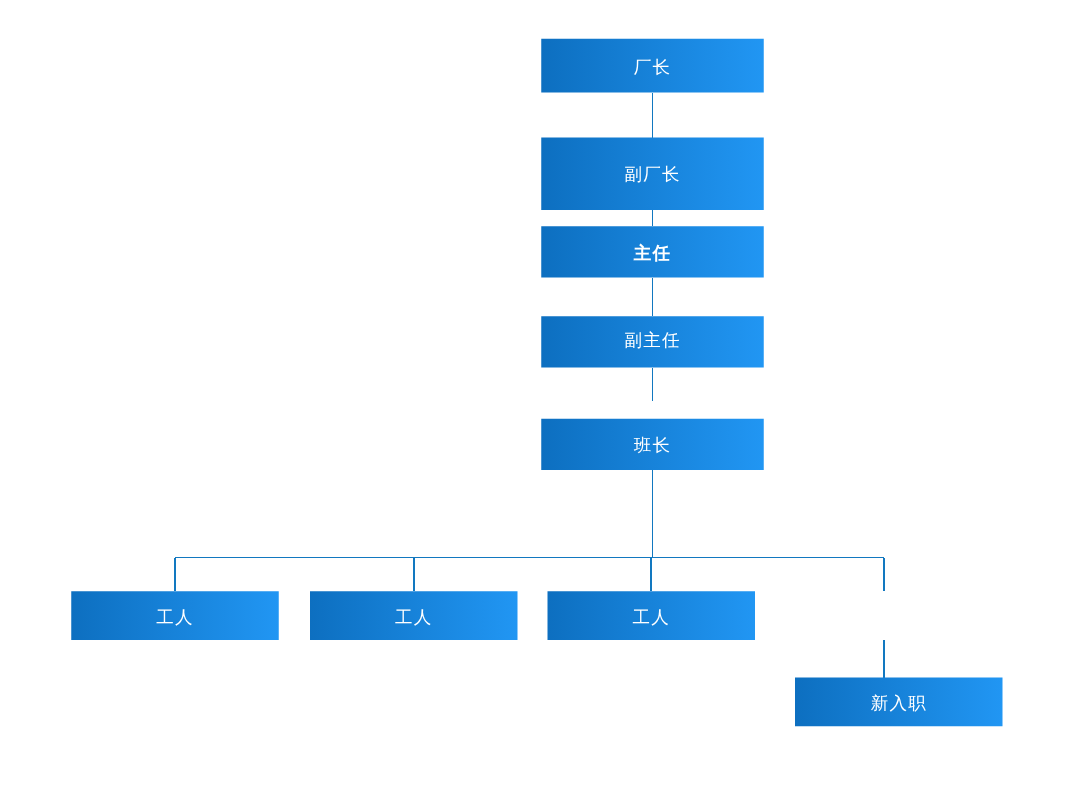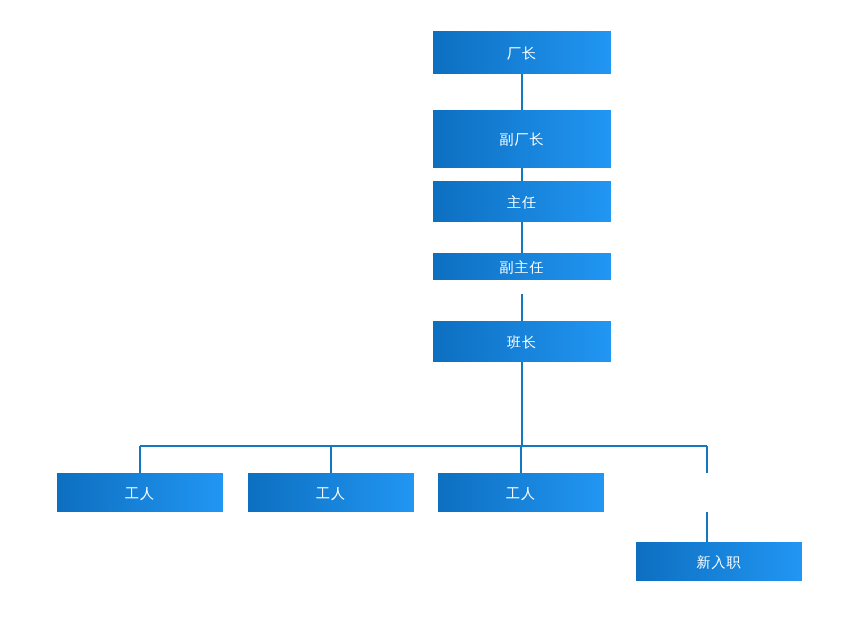--- a/index.html
+++ b/index.html
@@ -62,27 +62,27 @@
       <line x1="707" y1="446" x2="707" y2="473" stroke="#1278c0" stroke-width="1.4"></line>
       <line x1="707" y1="512" x2="707" y2="542" stroke="#1278c0" stroke-width="1.4"></line>
     </svg>
 
   <div class="node" style="left: 433px; top: 31px; width: 178px; height: 43px; background: linear-gradient(to right, rgb(13, 111, 192) 0%, rgb(33, 150, 243) 100%); color: rgb(255, 255, 255);">
       <span class="node-label">厂长</span>
     </div>
   <div class="node" style="left: 433px; top: 110px; width: 178px; height: 58px; background: linear-gradient(to right, rgb(13, 111, 192) 0%, rgb(33, 150, 243) 100%); color: rgb(255, 255, 255);">
       <span class="node-label">副厂长</span>
     </div>
-  <div class="node" style="left: 433px; top: 181px; width: 178px; height: 41px; background: linear-gradient(to right, rgb(13, 111, 192) 0%, rgb(33, 150, 243) 100%); color: rgb(255, 255, 255);">
+  <div class="node" style="left: 433px; top: 181px; width: 178px; height: 41px; background: linear-gradient(to right, rgb(13, 111, 192) 0%, rgb(33, 150, 243) 100%); color: rgb(255, 255, 255); font-weight: bold;">
       <span class="node-label">主任</span>
     </div>
-  <div class="node" style="left: 433px; top: 253px; width: 178px; height: 27px; background: linear-gradient(to right, rgb(13, 111, 192) 0%, rgb(33, 150, 243) 100%); color: rgb(255, 255, 255);">
+  <div class="node" style="left: 433px; top: 253px; width: 178px; height: 41px; background: linear-gradient(to right, rgb(13, 111, 192) 0%, rgb(33, 150, 243) 100%); color: rgb(255, 255, 255); font-family: Liberation Serif, serif;">
       <span class="node-label">副主任</span>
     </div>
-  <div class="node" style="left: 433px; top: 321px; width: 178px; height: 41px; background: linear-gradient(to right, rgb(13, 111, 192) 0%, rgb(33, 150, 243) 100%); color: rgb(255, 255, 255);">
+  <div class="node" style="left: 433px; top: 335px; width: 178px; height: 41px; background: linear-gradient(to right, rgb(13, 111, 192) 0%, rgb(33, 150, 243) 100%); color: rgb(255, 255, 255);">
       <span class="node-label">班长</span>
     </div>
   <div class="node" style="left: 57px; top: 473px; width: 166px; height: 39px; background: linear-gradient(to right, rgb(13, 111, 192) 0%, rgb(33, 150, 243) 100%); color: rgb(255, 255, 255);">
       <span class="node-label">工人</span>
     </div>
   <div class="node" style="left: 248px; top: 473px; width: 166px; height: 39px; background: linear-gradient(to right, rgb(13, 111, 192) 0%, rgb(33, 150, 243) 100%); color: rgb(255, 255, 255);">
       <span class="node-label">工人</span>
     </div>
   <div class="node" style="left: 438px; top: 473px; width: 166px; height: 39px; background: linear-gradient(to right, rgb(13, 111, 192) 0%, rgb(33, 150, 243) 100%); color: rgb(255, 255, 255);">
       <span class="node-label">工人</span>

